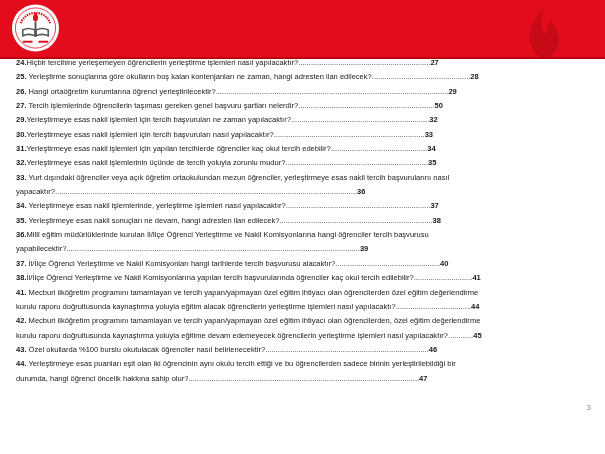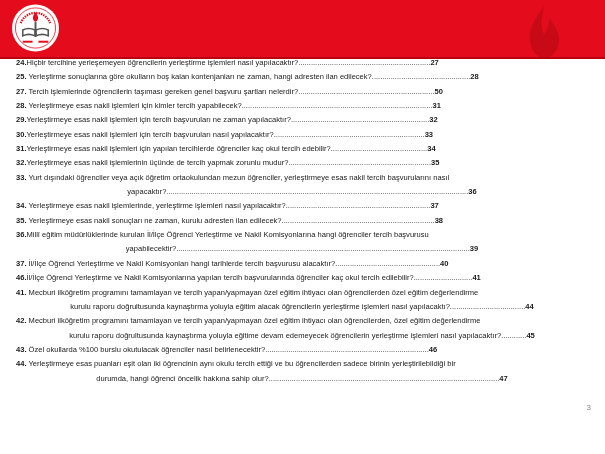--- a/index.html
+++ b/index.html
@@ -20,21 +20,21 @@
       position: absolute; left: 522px; top: 4px; width: 44px; height: 54px;
       opacity: 0.55;
     }
     .toc {
       position: absolute; left: 16px; top: 56px; width: 572px;
       font-size: 7.55px; color: #1a1a1a; line-height: 14.35px;
     }
     .entry { position: relative; white-space: nowrap; }
     .num { font-weight: bold; }
     .page { font-weight: bold; }
-    .row2 { display: block; text-align: center; }
+    .row2 { display: block; }
     .page-number {
       position: absolute; right: 14px; top: 403px;
       font-size: 8px; color: #8a8a8a;
     }
   </style>
 </head>
 <body>
 
 <div class="header">
   <svg class="logo" viewBox="0 0 50 50">
@@ -49,31 +49,31 @@
     <path d="M10 20 A16 16 0 0 1 40 20" fill="none" stroke="#e30b1c" stroke-width="2.2" stroke-dasharray="1.5 1"></path>
   </svg>
   <svg class="flame" viewBox="0 0 44 54">
     <path d="M22 2 C14 14 6 24 8 38 C10 48 16 54 22 54 C30 54 38 46 37 34 C36 24 30 20 28 14 C26 22 26 26 22 30 C18 24 20 12 22 2 Z" fill="#b30a14"></path>
   </svg>
 </div>
 
 <div class="toc">
   <div class="entry"><span class="num">24.</span><span>Hiçbir tercihine yerleşemeyen öğrencilerin yerleştirme işlemleri nasıl yapılacaktır?</span><span>...............................................................</span><span class="page">27</span></div>
   <div class="entry"><span class="num">25.</span><span> Yerleştirme sonuçlarına göre okulların boş kalan kontenjanları ne zaman, hangi adresten ilan edilecek?</span><span>...............................................</span><span class="page">28</span></div>
+  <div class="entry"><span class="num">26.</span><span> Hangi ortaöğretim kurumlarına öğrenci yerleştirilecektir?</span><span>...............................................................................................................</span><span class="page">29</span></div>
   <div class="entry"><span class="num">27.</span><span> Tercih işlemlerinde öğrencilerin taşıması gereken genel başvuru şartları nelerdir?</span><span>.................................................................</span><span class="page">50</span></div>
-  <div class="entry"><span class="num">28.</span><span> Yerleştirmeye esas nakil işlemleri için kimler tercih yapabilecek?</span><span>...........................................................................................</span><span class="page">31</span></div>
   <div class="entry"><span class="num">29.</span><span>Yerleştirmeye esas nakil işlemleri için tercih başvuruları ne zaman yapılacaktır?</span><span>..................................................................</span><span class="page">32</span></div>
   <div class="entry"><span class="num">30.</span><span>Yerleştirmeye esas nakil işlemleri için tercih başvuruları nasıl yapılacaktır?</span><span>........................................................................</span><span class="page">33</span></div>
   <div class="entry"><span class="num">31.</span><span>Yerleştirmeye esas nakil işlemleri için yapılan tercihlerde öğrenciler kaç okul tercih edebilir?</span><span>..............................................</span><span class="page">34</span></div>
-  <div class="entry"><span class="num">32.</span><span>Yerleştirmeye esas nakil işlemlerinin üçünde de tercih yapmak zorunlu mudur?</span><span>....................................................................</span><span class="page">35</span></div>
+  <div class="entry"><span class="num">32.</span><span>Yerleştirmeye esas nakil işlemlerinin üçünde de tercih yoluyla zorunlu mudur?</span><span>....................................................................</span><span class="page">35</span></div>
   <div class="entry"><span class="num">33.</span><span> Yurt dışındaki öğrenciler veya açık öğretim ortaokulundan mezun öğrenciler, yerleştirmeye esas nakil tercih başvurularını nasıl</span><span class="row2"><span>yapacaktır?</span><span>................................................................................................................................................</span><span class="page">36</span></span></div>
   <div class="entry"><span class="num">34.</span><span> Yerleştirmeye esas nakil işlemlerinde, yerleştirme işlemleri nasıl yapılacaktır?</span><span>.....................................................................</span><span class="page">37</span></div>
-  <div class="entry"><span class="num">35.</span><span> Yerleştirmeye esas nakil sonuçları ne zaman, kurulu adresten ilan edilecek?</span><span>.........................................................................</span><span class="page">38</span></div>
+  <div class="entry"><span class="num">35.</span><span> Yerleştirmeye esas nakil sonuçları ne devam, hangi adresten ilan edilecek?</span><span>.........................................................................</span><span class="page">38</span></div>
   <div class="entry"><span class="num">36.</span><span>Millî eğitim müdürlüklerinde kurulan İl/İlçe Öğrenci Yerleştirme ve Nakil Komisyonlarına hangi öğrenciler tercih başvurusu</span><span class="row2"><span>yapabilecektir?</span><span>............................................................................................................................................</span><span class="page">39</span></span></div>
   <div class="entry"><span class="num">37.</span><span> İl/İlçe Öğrenci Yerleştirme ve Nakil Komisyonları hangi tarihlerde tercih başvurusu alacaktır?</span><span>..................................................</span><span class="page">40</span></div>
-  <div class="entry"><span class="num">46.</span><span>İl/İlçe Öğrenci Yerleştirme ve Nakil Komisyonlarına yapılan tercih başvurularında öğrenciler kaç okul tercih edilebilir?</span><span>............................</span><span class="page">41</span></div>
+  <div class="entry"><span class="num">38.</span><span>İl/İlçe Öğrenci Yerleştirme ve Nakil Komisyonlarına yapılan tercih başvurularında öğrenciler kaç okul tercih edilebilir?</span><span>............................</span><span class="page">41</span></div>
   <div class="entry"><span class="num">41.</span><span> Mecburi ilköğretim programını tamamlayan ve tercih yapan/yapmayan özel eğitim ihtiyacı olan öğrencilerden özel eğitim değerlendirme</span><span class="row2"><span>kurulu raporu doğrultusunda kaynaştırma yoluyla eğitim alacak öğrencilerin yerleştirme işlemleri nasıl yapılacaktı?</span><span>....................................</span><span class="page">44</span></span></div>
   <div class="entry"><span class="num">42.</span><span> Mecburi ilköğretim programını tamamlayan ve tercih yapan/yapmayan özel eğitim ihtiyacı olan öğrencilerden, özel eğitim değerlendirme</span><span class="row2"><span>kurulu raporu doğrultusunda kaynaştırma yoluyla eğitime devam edemeyecek öğrencilerin yerleştirme işlemleri nasıl yapılacaktır?</span><span>............</span><span class="page">45</span></span></div>
   <div class="entry"><span class="num">43.</span><span> Özel okullarda %100 burslu okutulacak öğrenciler nasıl belirlenecektir?</span><span>..............................................................................</span><span class="page">46</span></div>
   <div class="entry"><span class="num">44.</span><span> Yerleştirmeye esas puanları eşit olan iki öğrencinin aynı okulu tercih ettiği ve bu öğrencilerden sadece birinin yerleştirilebildiği bir</span><span class="row2"><span>durumda, hangi öğrenci öncelik hakkına sahip olur?</span><span>..............................................................................................................</span><span class="page">47</span></span></div>
 </div>
 
 <div class="page-number">3</div>
 
 </body></html>

